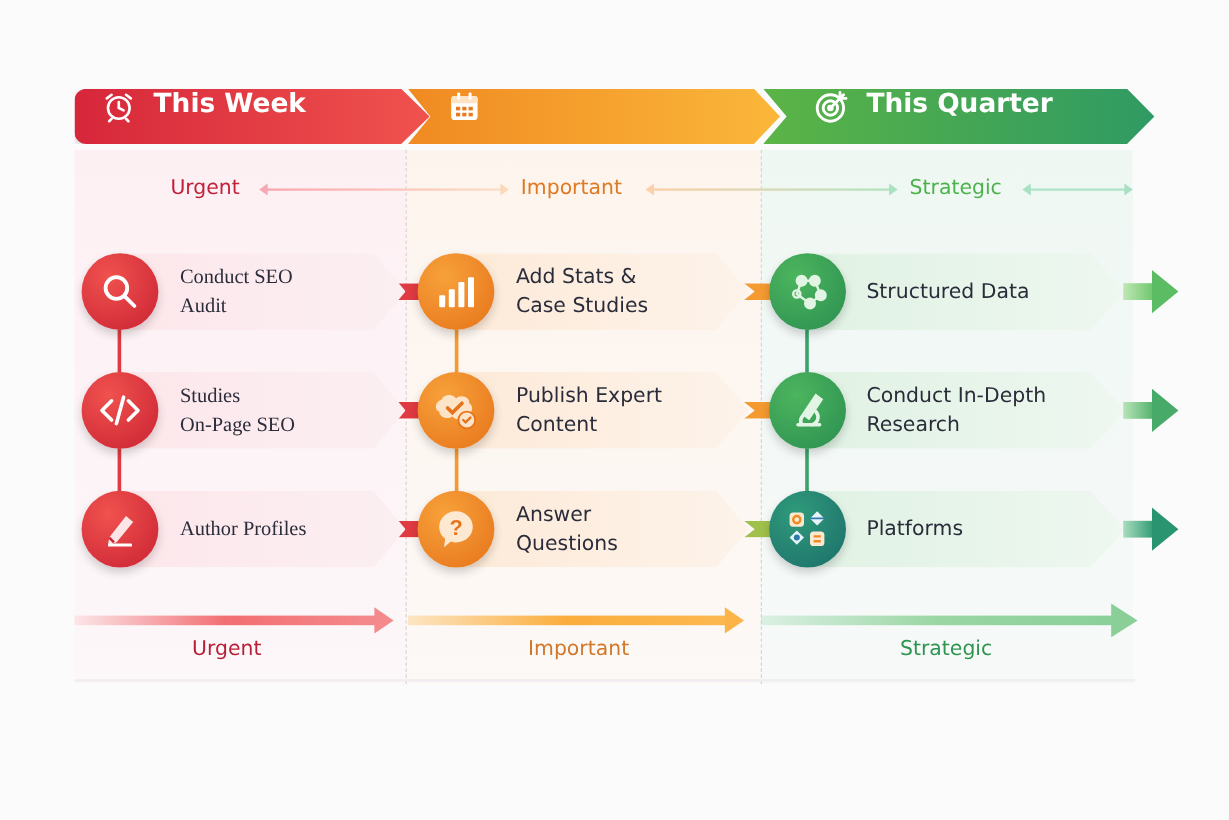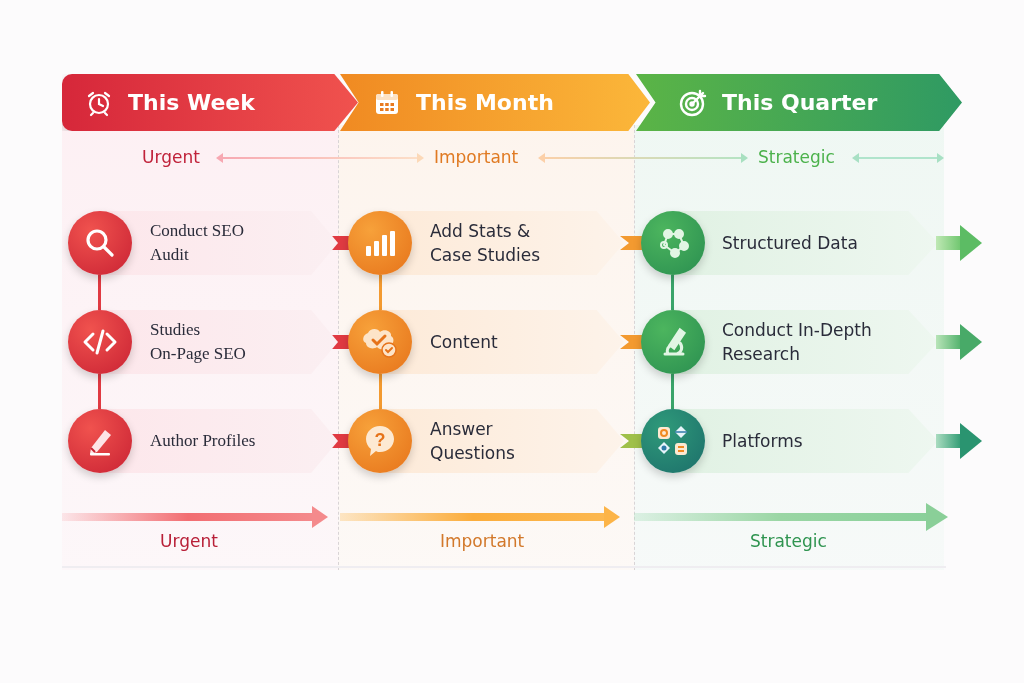--- a/index.html
+++ b/index.html
@@ -6,21 +6,21 @@
   html, body { width: 1024px; height: 683px; overflow: hidden; }
   body { background: #fcfbfc; font-family: "DejaVu Sans", "Liberation Sans", sans-serif; position: relative; }
 
   .bg-wash { position: absolute; top: 125px; height: 445px; }
   .bg-wash.c0 { left: 62px; width: 276px; background: linear-gradient(180deg, rgba(255,220,228,0.35), rgba(255,235,240,0.25)); }
   .bg-wash.c1 { left: 338px; width: 296px; background: linear-gradient(180deg, rgba(255,232,210,0.35), rgba(255,242,228,0.25)); }
   .bg-wash.c2 { left: 634px; width: 310px; background: linear-gradient(180deg, rgba(220,242,230,0.40), rgba(230,245,238,0.25)); }
 
   .divider { position: absolute; top: 125px; height: 445px; border-left: 1px dashed #d9d4d6; }
 
-  .header { position: absolute; top: 74px; height: 57px; display: flex; align-items: center;
+  .header { position: absolute; top: 74px; height: 46px; display: flex; align-items: flex-start;
             color: #fff; font-weight: bold; font-size: 22px; filter: drop-shadow(0 3px 4px rgba(0,0,0,0.15)); }
   .header .icon { width: 30px; height: 30px; margin-right: 14px; display: flex; align-items: center; justify-content: center; }
   .header.h0 { left: 62px; width: 296px; padding-left: 22px; border-radius: 10px 0 0 10px;
                background: linear-gradient(90deg, #d6273a, #f0524e);
                clip-path: polygon(0 0, 92% 0, 100% 50%, 92% 100%, 0 100%); }
   .header.h1 { left: 340px; width: 310px; padding-left: 32px;
                background: linear-gradient(90deg, #f08a22, #fbb73a);
                clip-path: polygon(0 0, 93% 0, 100% 50%, 93% 100%, 0 100%, 6% 50%); }
   .header.h2 { left: 636px; width: 326px; padding-left: 42px;
                background: linear-gradient(90deg, #5bb446, #2f9a63);
@@ -110,21 +110,20 @@
       <g fill="#e97a1f">
           <rect x="7" y="14" width="3.5" height="3"></rect>
           <rect x="12.2" y="14" width="3.5" height="3"></rect>
           <rect x="17.5" y="14" width="3.5" height="3"></rect>
           <rect x="7" y="19" width="3.5" height="3"></rect>
           <rect x="12.2" y="19" width="3.5" height="3"></rect>
           <rect x="17.5" y="19" width="3.5" height="3"></rect>
         </g>
     </svg>
   </span>
-  <span>This Month</span>
 </div>
 <div class="header h2">
   <span class="icon">
     <svg width="30" height="30" viewBox="0 0 30 30" fill="none" stroke="#fff" stroke-width="2.4" stroke-linecap="round">
       <circle cx="14" cy="16" r="11"></circle>
         <circle cx="14" cy="16" r="6"></circle>
         <circle cx="14" cy="16" r="1.5" fill="#fff"></circle>
       <path d="M14 16L25 5M22 3v5h5"></path>
     </svg>
   </span>
@@ -168,20 +167,21 @@
 </div>
 
 <div class="card k1" style="top:211px">
   <div>
       <div>Add Stats &amp;</div>
       <div>Case Studies</div>
     </div>
 </div>
 <div class="card k1" style="top:310px">
   <div>
+      <div>Publish Expert</div>
       <div>Content</div>
     </div>
 </div>
 <div class="card k1" style="top:409px">
   <div>
       <div>Answer</div>
       <div>Questions</div>
     </div>
 </div>
 

